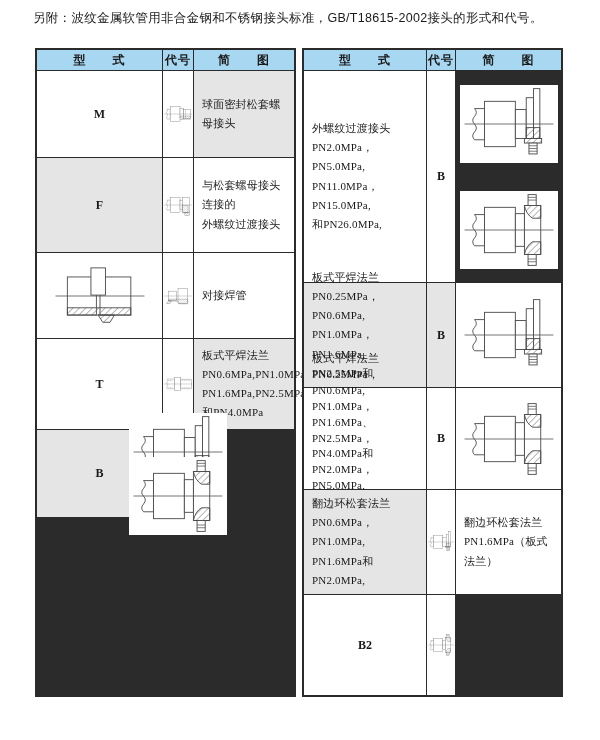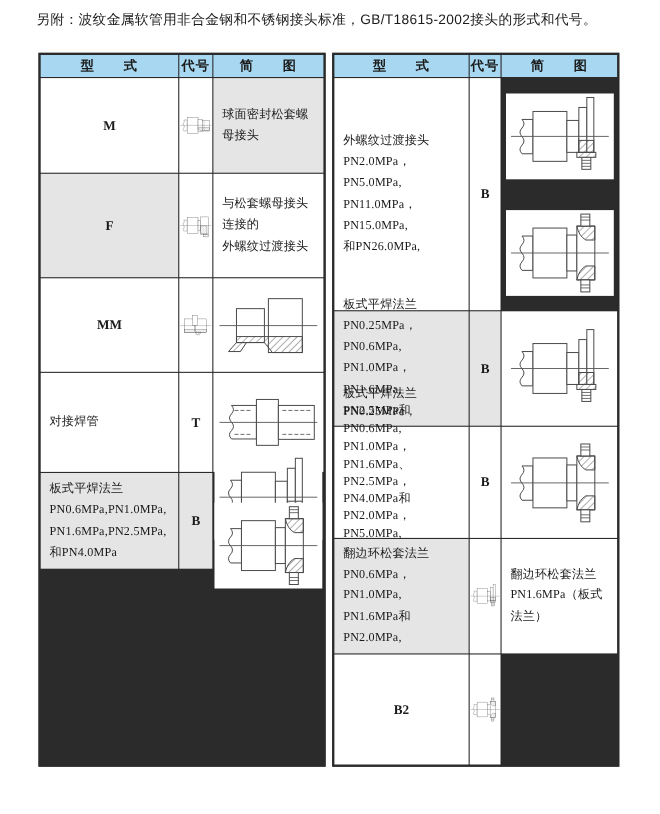--- a/index.html
+++ b/index.html
@@ -138,21 +138,20 @@
   <div class="cell type hl">球面密封松套螺母接头</div>
   <div class="cell code hl">F</div>
   <div class="cell dg">
     <svg class="d" viewBox="0 0 104 86">
         <use href="#sym-sphere-nut"></use>
       </svg>
   </div>
 
   <div class="cell type">与松套螺母接头连接的
 外螺纹过渡接头</div>
-  <div class="cell code">MM</div>
   <div class="cell dg">
     <svg class="d" viewBox="0 0 104 86">
         <use href="#sym-nipple-mm"></use>
       </svg>
   </div>
 
   <div class="cell dg">
     <svg class="d" viewBox="0 0 104 86">
         <use href="#sym-nipple-mf"></use>
       </svg>

